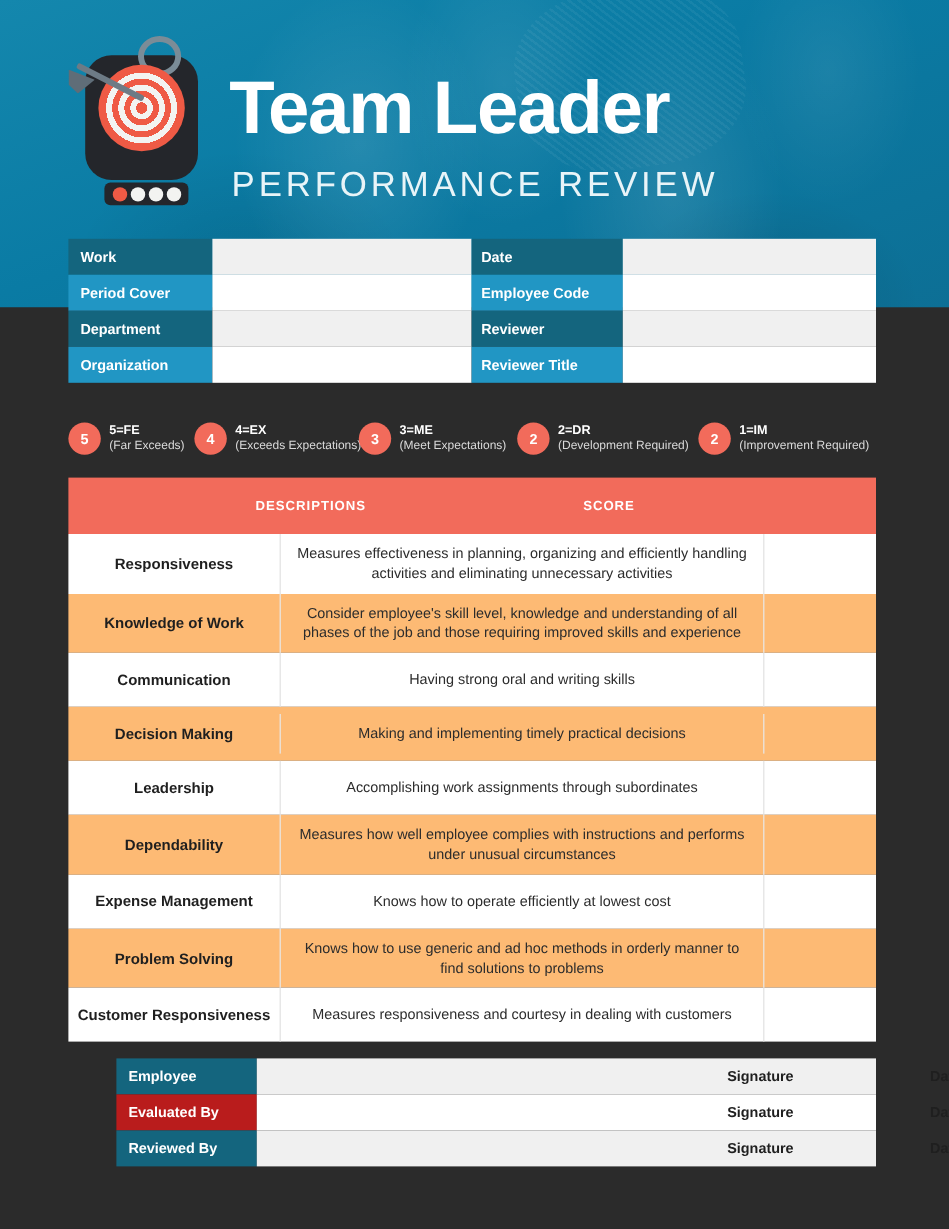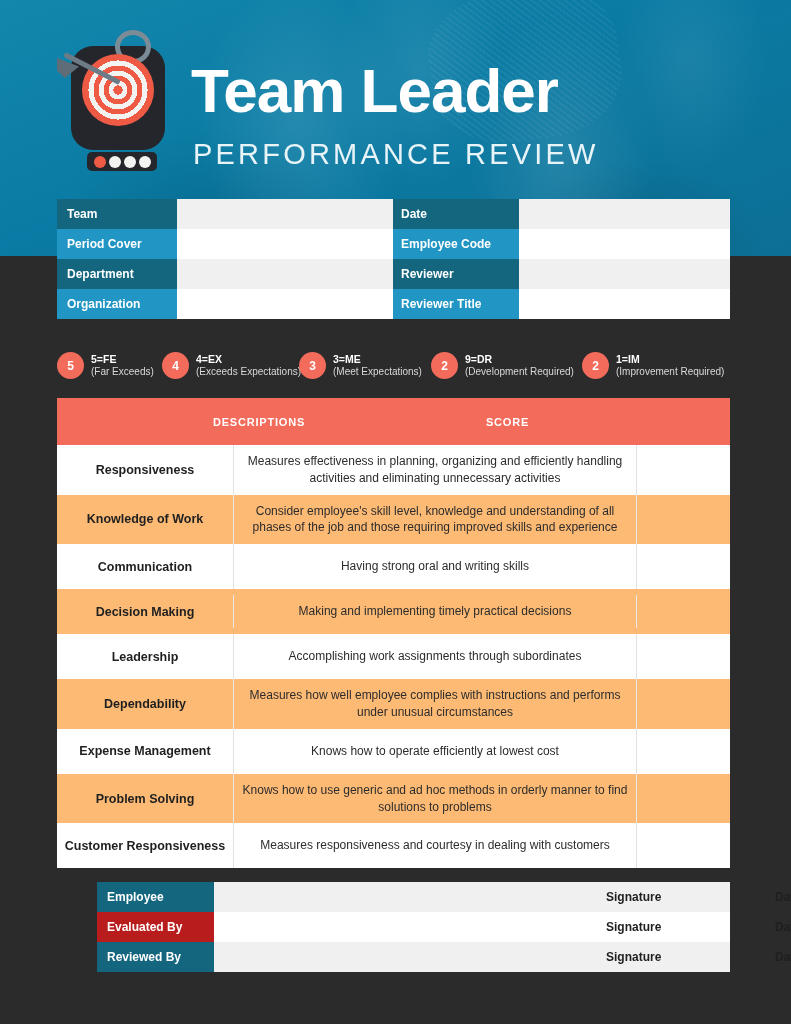--- a/index.html
+++ b/index.html
@@ -260,21 +260,21 @@
     font-weight: bold;
     color: #1f1f1f;
     text-align: center;
     padding: 0 6px;
   }
   .cell-descr {
     font-size: 12px;
     color: #2c2c2c;
     text-align: center;
     line-height: 1.4;
-    padding: 8px 1px;
+    padding: 8px 12px;
   }
 
   
   .signs {
     position: absolute;
     left: 57px; top: 882px;
     width: 673px;
   }
   .sign-row { display: flex; height: 30px; padding-left: 40px; }
   .sign-lbl {
@@ -332,21 +332,21 @@
       <i></i>
     </div>
   </div>
 
   <div class="hdr-title">Team Leader</div>
   <div class="hdr-sub">PERFORMANCE REVIEW</div>
 </div>
 
 <div class="info">
   <div class="info-row">
-    <div class="info-lbl dark">Team</div>
+    <div class="info-lbl dark">Work</div>
     <div class="info-val gray"></div>
     <div class="info-lbl2 dark">Date</div>
     <div class="info-val2 gray"></div>
   </div>
   <div class="info-row">
     <div class="info-lbl light">Period Cover</div>
     <div class="info-val white"></div>
     <div class="info-lbl2 light">Employee Code</div>
     <div class="info-val2 white"></div>
   </div>
@@ -382,21 +382,21 @@
   <div class="legend-item i2">
     <div class="legend-badge">3</div>
     <div class="legend-txt">
       <div class="legend-code">3=ME</div>
       <div class="legend-desc">(Meet Expectations)</div>
     </div>
   </div>
   <div class="legend-item i3">
     <div class="legend-badge">2</div>
     <div class="legend-txt">
-      <div class="legend-code">9=DR</div>
+      <div class="legend-code">2=DR</div>
       <div class="legend-desc">(Development Required)</div>
     </div>
   </div>
   <div class="legend-item i4">
     <div class="legend-badge">2</div>
     <div class="legend-txt">
       <div class="legend-code">1=IM</div>
       <div class="legend-desc">(Improvement Required)</div>
     </div>
   </div>

